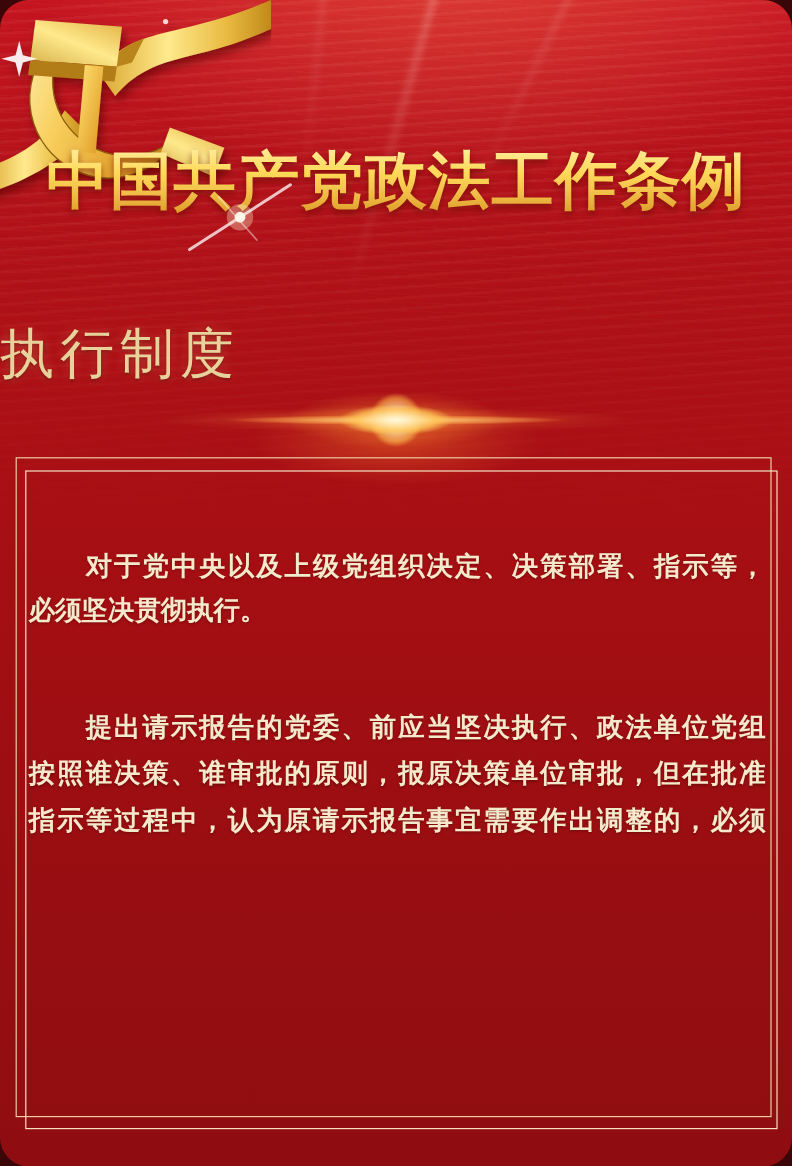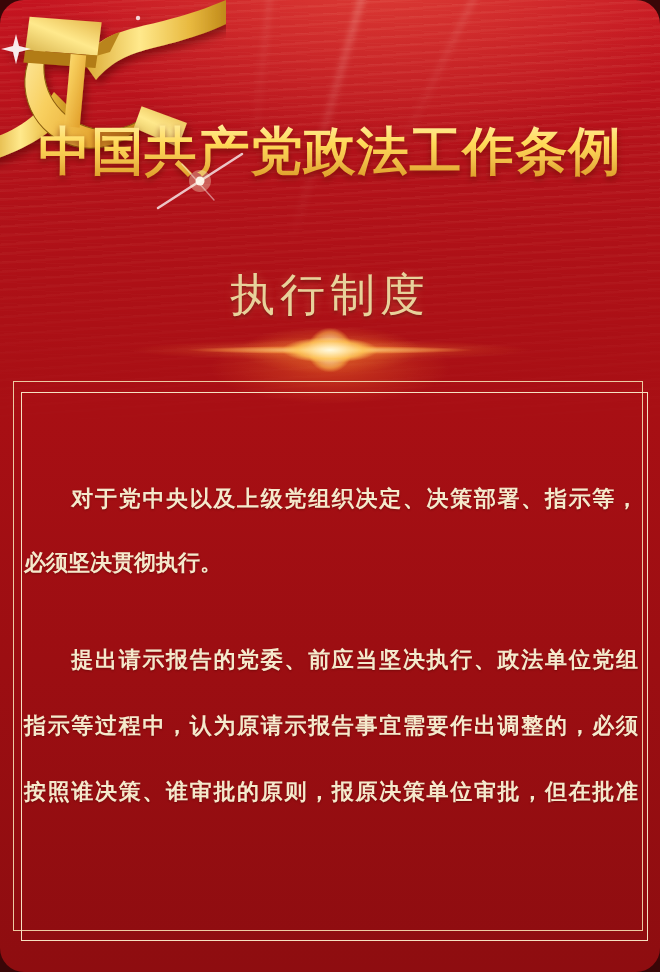--- a/index.html
+++ b/index.html
@@ -41,21 +41,21 @@
   @supports ((-webkit-background-clip:text) or (background-clip:text)) {
     .title {
       background:linear-gradient(180deg, var(--gold-light,#ffefa8) 4%, #ffd957 40%, var(--gold,#f2c14b) 62%, var(--gold-deep,#d8941f) 96%);
       -webkit-background-clip:text; background-clip:text; color:transparent;
     }
   }
   .title-glint { position:absolute; left:152px; top:142px; mix-blend-mode:screen; pointer-events:none; }
 
   .subtitle {
     position:absolute; left:0; top:266px; width:660px; height:58px; line-height:58px;
-    text-align:center; font-size:45px; letter-spacing:5px;
+    text-align:left; font-size:45px; letter-spacing:5px;
     font-family:"Liberation Serif","DejaVu Serif",serif;
     color:var(--subtitle-gold,#e8d29b);
     text-shadow:0 0 10px rgba(255,215,140,0.25), 0 2px 3px rgba(80,5,0,0.5);
   }
 
   .flare {
     position:absolute; left:0; top:314px; width:660px; height:72px; mix-blend-mode:screen;
     background:
       radial-gradient(ellipse 60px 16px at 50% 50%, rgba(255,248,218,1), rgba(255,190,70,0.8) 55%, transparent 80%),
       radial-gradient(circle 30px at 50% 50%, rgba(255,250,230,0.95), rgba(255,180,60,0.55) 60%, transparent 75%),
@@ -75,21 +75,20 @@
   .content {
     position:absolute; left:24px; top:452px; width:614px;
     color:var(--body-text,#f5e9cc); font-size:22px; font-weight:bold;
   }
   .para { margin:0; }
   .para + .para { margin-top:56px; }
   .ln {
     height:39px; line-height:39px;
     text-align:justify; text-align-last:justify;
     text-shadow:0 1px 2px rgba(70,5,0,0.45);
-    margin-top:27px;
   }
   .ln.end { text-align-last:left;font-family:Liberation Mono, monospace; }
 </style>
 </head>
 <body>
 
 <div class="poster">
 
   <div class="texture"></div>
   <div class="beam b1"></div>
@@ -160,18 +159,18 @@
   <div class="frame outer"></div>
   <div class="frame inner"></div>
 
   <div class="content">
     <div class="para">
       <div class="ln">　　对于党中央以及上级党组织决定、决策部署、指示等，</div>
       <div class="ln end">必须坚决贯彻执行。</div>
     </div>
     <div class="para">
       <div class="ln">　　提出请示报告的党委、前应当坚决执行、政法单位党组</div>
+      <div class="ln">按照谁决策、谁审批的原则，报原决策单位审批，但在批准</div>
       <div class="ln">指示等过程中，认为原请示报告事宜需要作出调整的，必须</div>
-      <div class="ln">按照谁决策、谁审批的原则，报原决策单位审批，但在批准</div>
     </div>
   </div>
 
 </div>
 
 </body></html>

